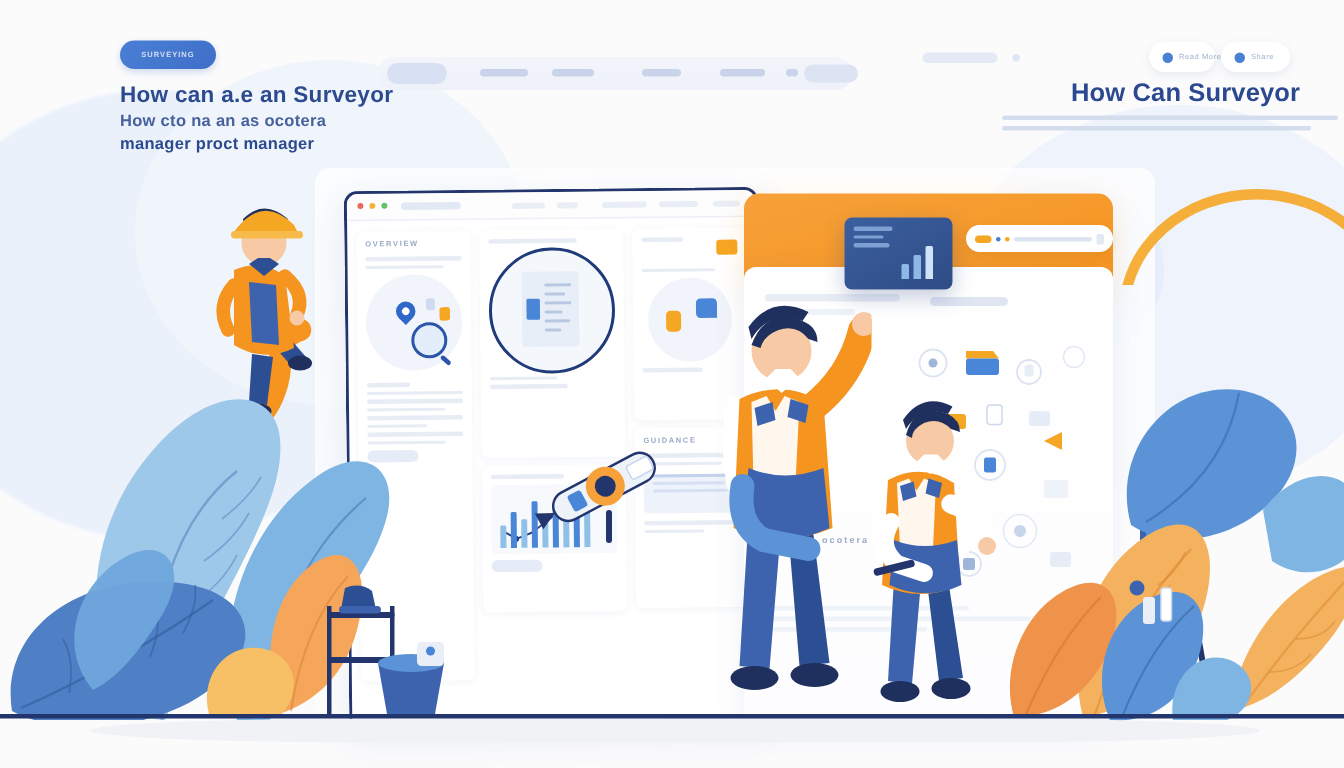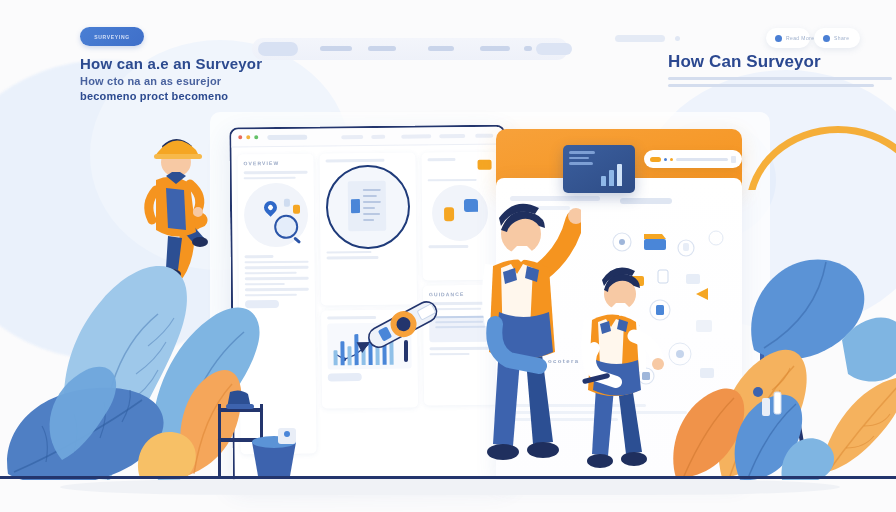--- a/index.html
+++ b/index.html
@@ -49,21 +49,21 @@
   .btn-a{left:766px;width:44px;}
   .btn-b{left:814px;width:46px;}
 
   
   .head-left{left:80px;top:55px;width:210px;}
   .head-left .l1{font-size:15px;font-weight:700;color:#2c4a8f;letter-spacing:.2px;line-height:1.25;}
   .head-left .l2{font-size:11px;font-weight:700;color:#3a5596;letter-spacing:.2px;line-height:1.35;opacity:.92;}
   .head-left .l3{font-size:11px;font-weight:700;color:#2c4a8f;letter-spacing:.2px;line-height:1.35;}
 
   .head-right{left:668px;top:52px;width:224px;}
-  .head-right .r1{font-size:17px;font-weight:700;color:#2b4890;letter-spacing:.1px;line-height:1.2;}
+  .head-right .r1{font-size:17px;font-weight:700;color:#2b4890;letter-spacing:.1px;line-height:1.2;margin-left:46px;}
   .head-right .r2{font-size:21px;font-weight:700;color:#21408b;letter-spacing:.1px;line-height:1.15;}
   .head-right .sub{margin-top:5px;}
   .txtline{height:3px;border-radius:2px;background:#d4ddee;margin-bottom:4px;}
 
   
   .browser{
     left:231px;top:126px;width:272px;height:352px;border-radius:9px 9px 0 0;
     background:#ffffff;border:2px solid #23356d;border-bottom:none;
     box-shadow:0 8px 26px rgba(60,90,160,.12);overflow:hidden;
     transform:rotate(-0.6deg);
@@ -171,22 +171,22 @@
     <span class="dot"></span>
     <span class="lbl">Read More</span>
   </div>
   <div class="abs btn-pill btn-b">
     <span class="dot"></span>
     <span class="lbl">Share</span>
   </div>
 
   <div class="abs head-left">
     <div class="l1">How can a.e an Surveyor</div>
-    <div class="l2">How cto na an as esurejor</div>
-    <div class="l3">becomeno proct becomeno</div>
+    <div class="l2">How cto na an as ocotera</div>
+    <div class="l3">manager proct manager</div>
   </div>
 
   <div class="abs head-right">
     <div class="r1">How Can Surveyor</div>
     <div class="sub">
       <div class="txtline" style="width:224px;"></div>
       <div class="txtline" style="width:206px;"></div>
     </div>
   </div>
 

